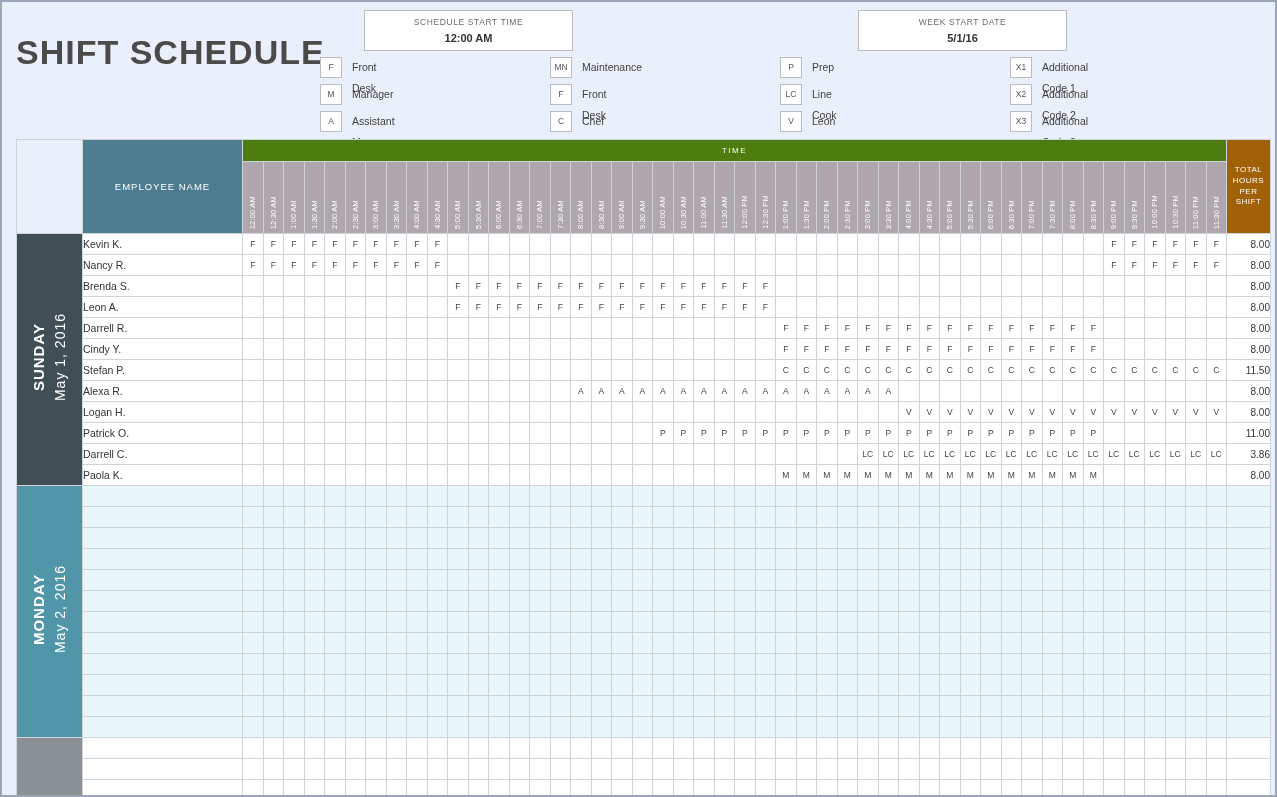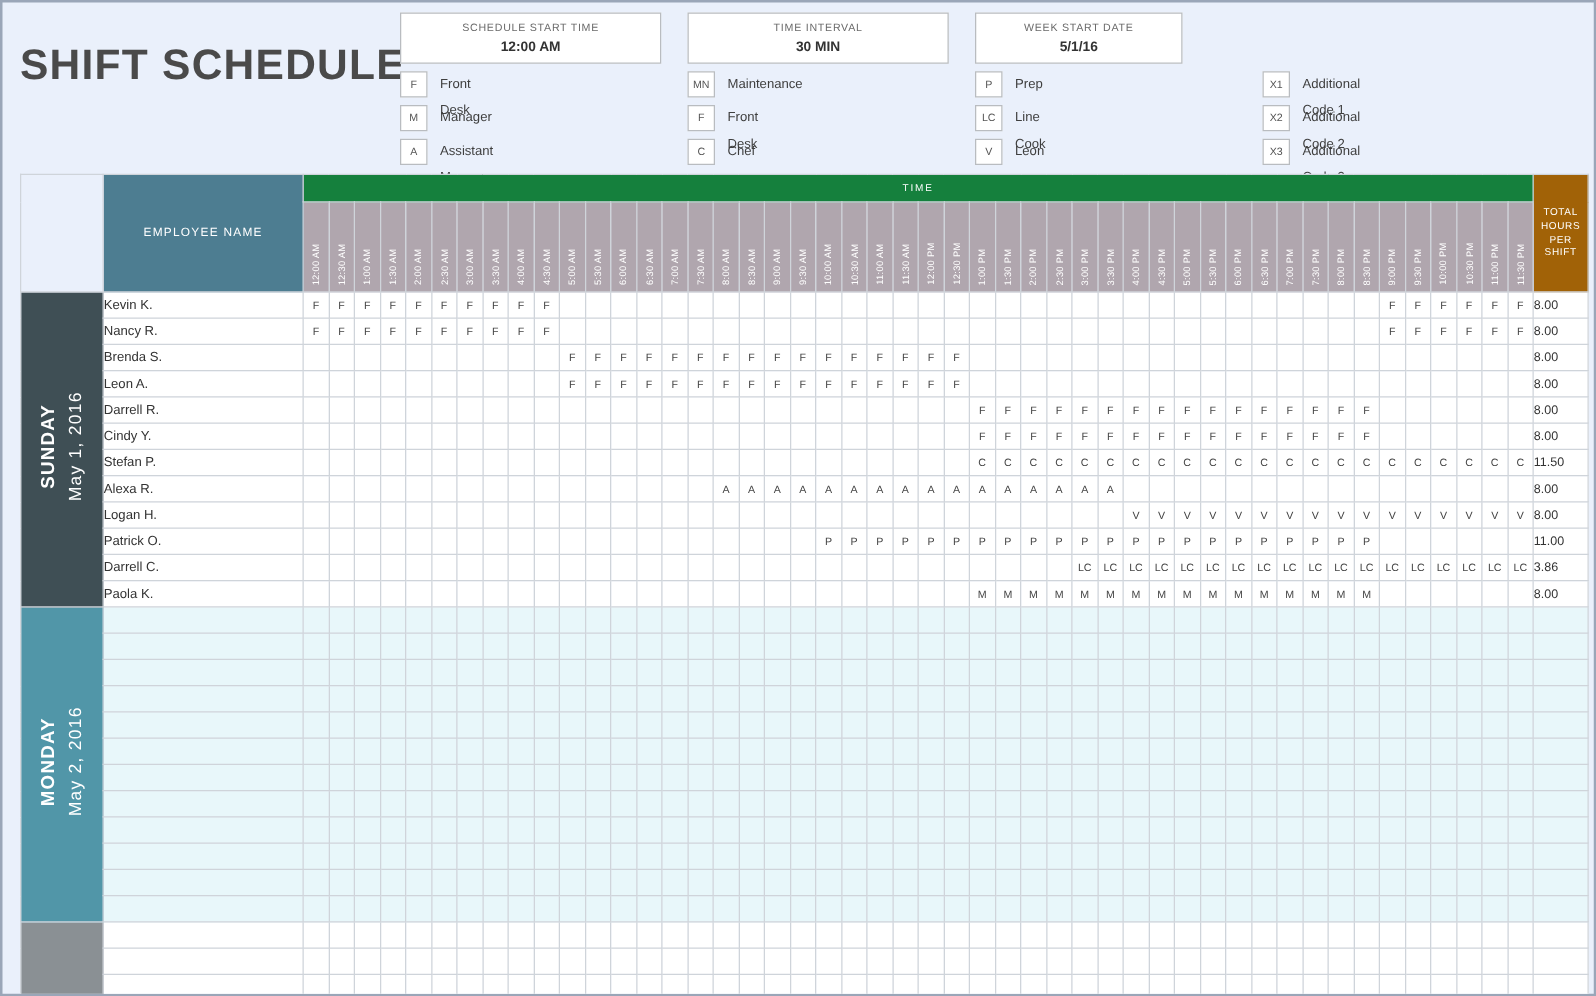--- a/index.html
+++ b/index.html
@@ -33,36 +33,37 @@
   }
 
   .info-box {
     position: absolute;
     top: 8px;
     height: 41px;
     background: #ffffff;
     border: 1px solid #b9bcc0;
     box-sizing: border-box;
     text-align: center;
+    margin-left: 44px;
   }
   .info-box .lbl {
     font-size: 8.5px;
     letter-spacing: 0.6px;
     color: #6a6a6a;
     margin-top: 6px;
   }
   .info-box .val {
     font-size: 11px;
     color: #333333;
     font-weight: bold;
     margin-top: 5px;
   }
   #box-start { left: 318px; width: 209px; }
   #box-interval { left: 548px; width: 209px; }
-  #box-week { left: 778px; width: 166px; }
+  #box-week { left: 812px; width: 209px; }
 
   
   .legend-col { position: absolute; }
   .legend-item {
     position: relative;
     height: 22px;
     margin-bottom: 5px;
   }
   .legend-code {
     position: absolute;
@@ -139,21 +140,21 @@
     width: 160px;
     background: #4d7d91;
     color: #ffffff;
     font-size: 9.5px;
     letter-spacing: 1px;
     text-align: center;
     vertical-align: middle;
     font-weight: bold;
   }
   .time-head-top {
-    background: #15803d;
+    background: #4d7c0f;
     color: #ffffff;
     font-size: 8px;
     letter-spacing: 1.5px;
     text-align: center;
     height: 22px;
   }
   .total-head {
     width: 44px;
     background: #a16207;
     color: #ffffff;
@@ -193,45 +194,41 @@
     background: #ffffff;
     font-size: 8.5px;
     color: #444;
     text-align: center;
     height: 21px;
   }
   .total-cell {
     background: #ffffff;
     font-size: 10px;
     color: #333;
-    text-align: left;
+    text-align: right;
   }
 
   .row-mon .emp-cell,
   .row-mon .slot-cell,
   .row-mon .total-cell { background: #e8f7fa; }
 
   .row-blank .emp-cell,
   .row-blank .slot-cell,
   .row-blank .total-cell { background: #ffffff; }
 </style>
 </head>
 <body>
 
 <div id="page">
 
   <h1 id="title">SHIFT SCHEDULE</h1>
 
   <div class="info-box" id="box-start">
     <div class="lbl">SCHEDULE START TIME</div>
     <div class="val">12:00 AM</div>
-  </div>
-  <div class="info-box" id="box-interval">
-    <div class="lbl">TIME INTERVAL</div>
-    <div class="val">30 MIN</div>
   </div>
   <div class="info-box" id="box-week">
     <div class="lbl">WEEK START DATE</div>
     <div class="val">5/1/16</div>
   </div>
 
   <div class="legend-col" id="legend-1">
     <div class="legend-item">
       <div class="legend-code">F</div>
       <div class="legend-label">Front Desk</div>

